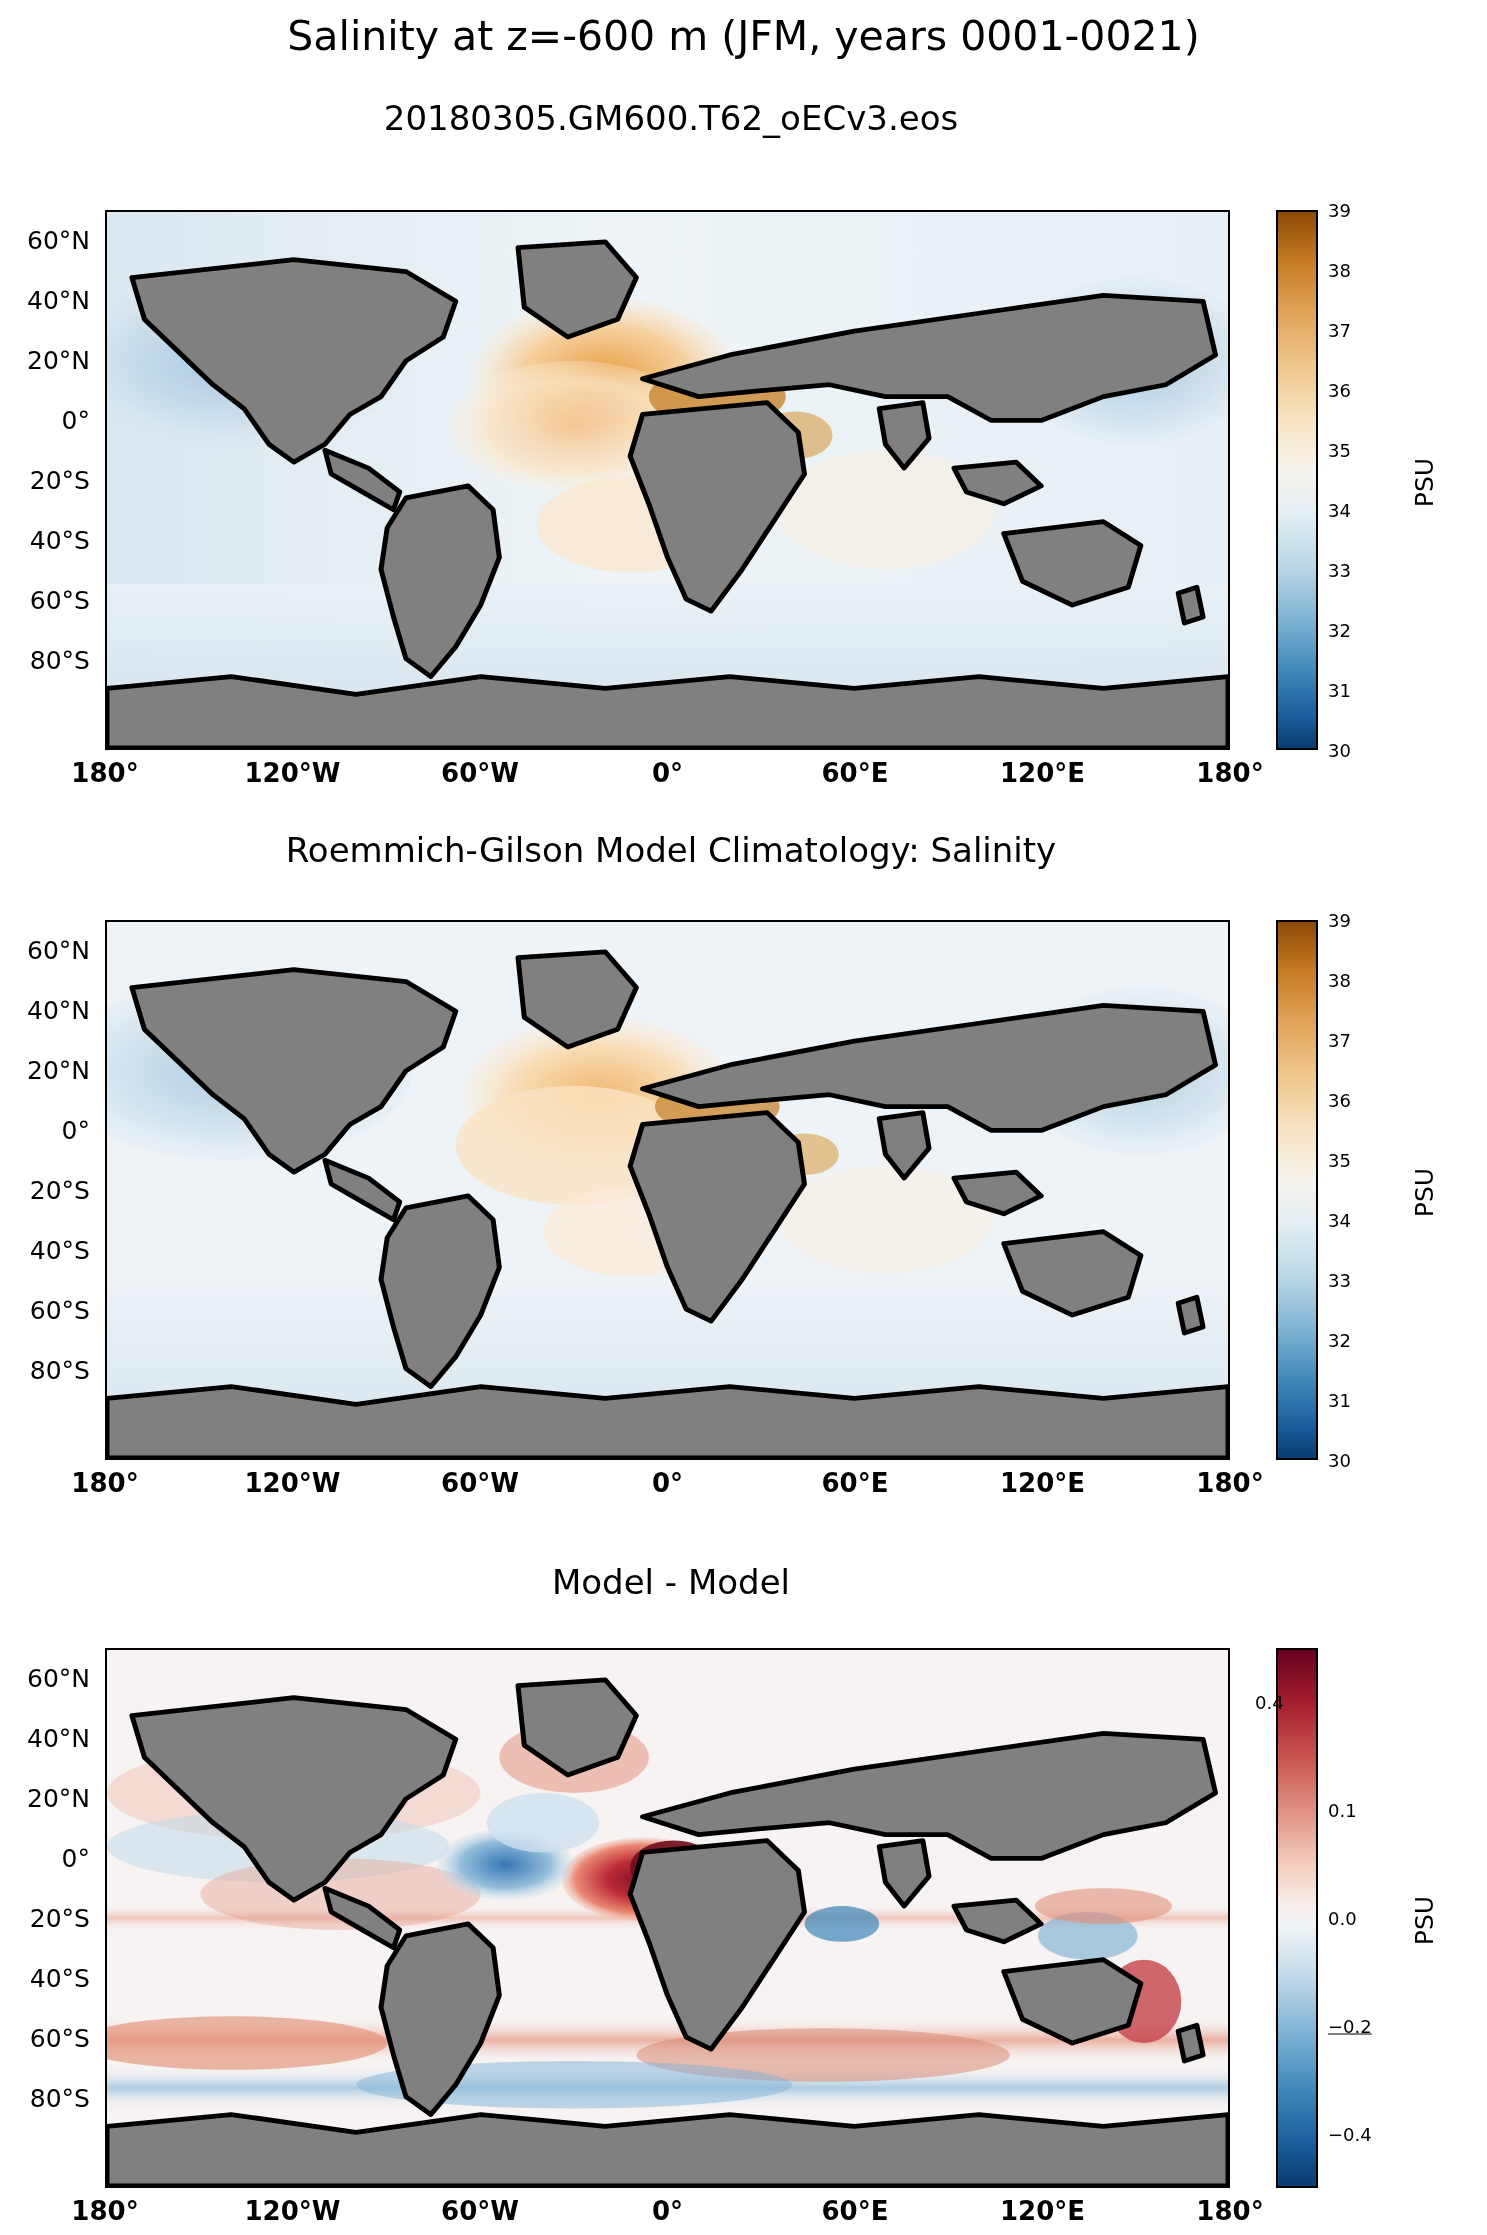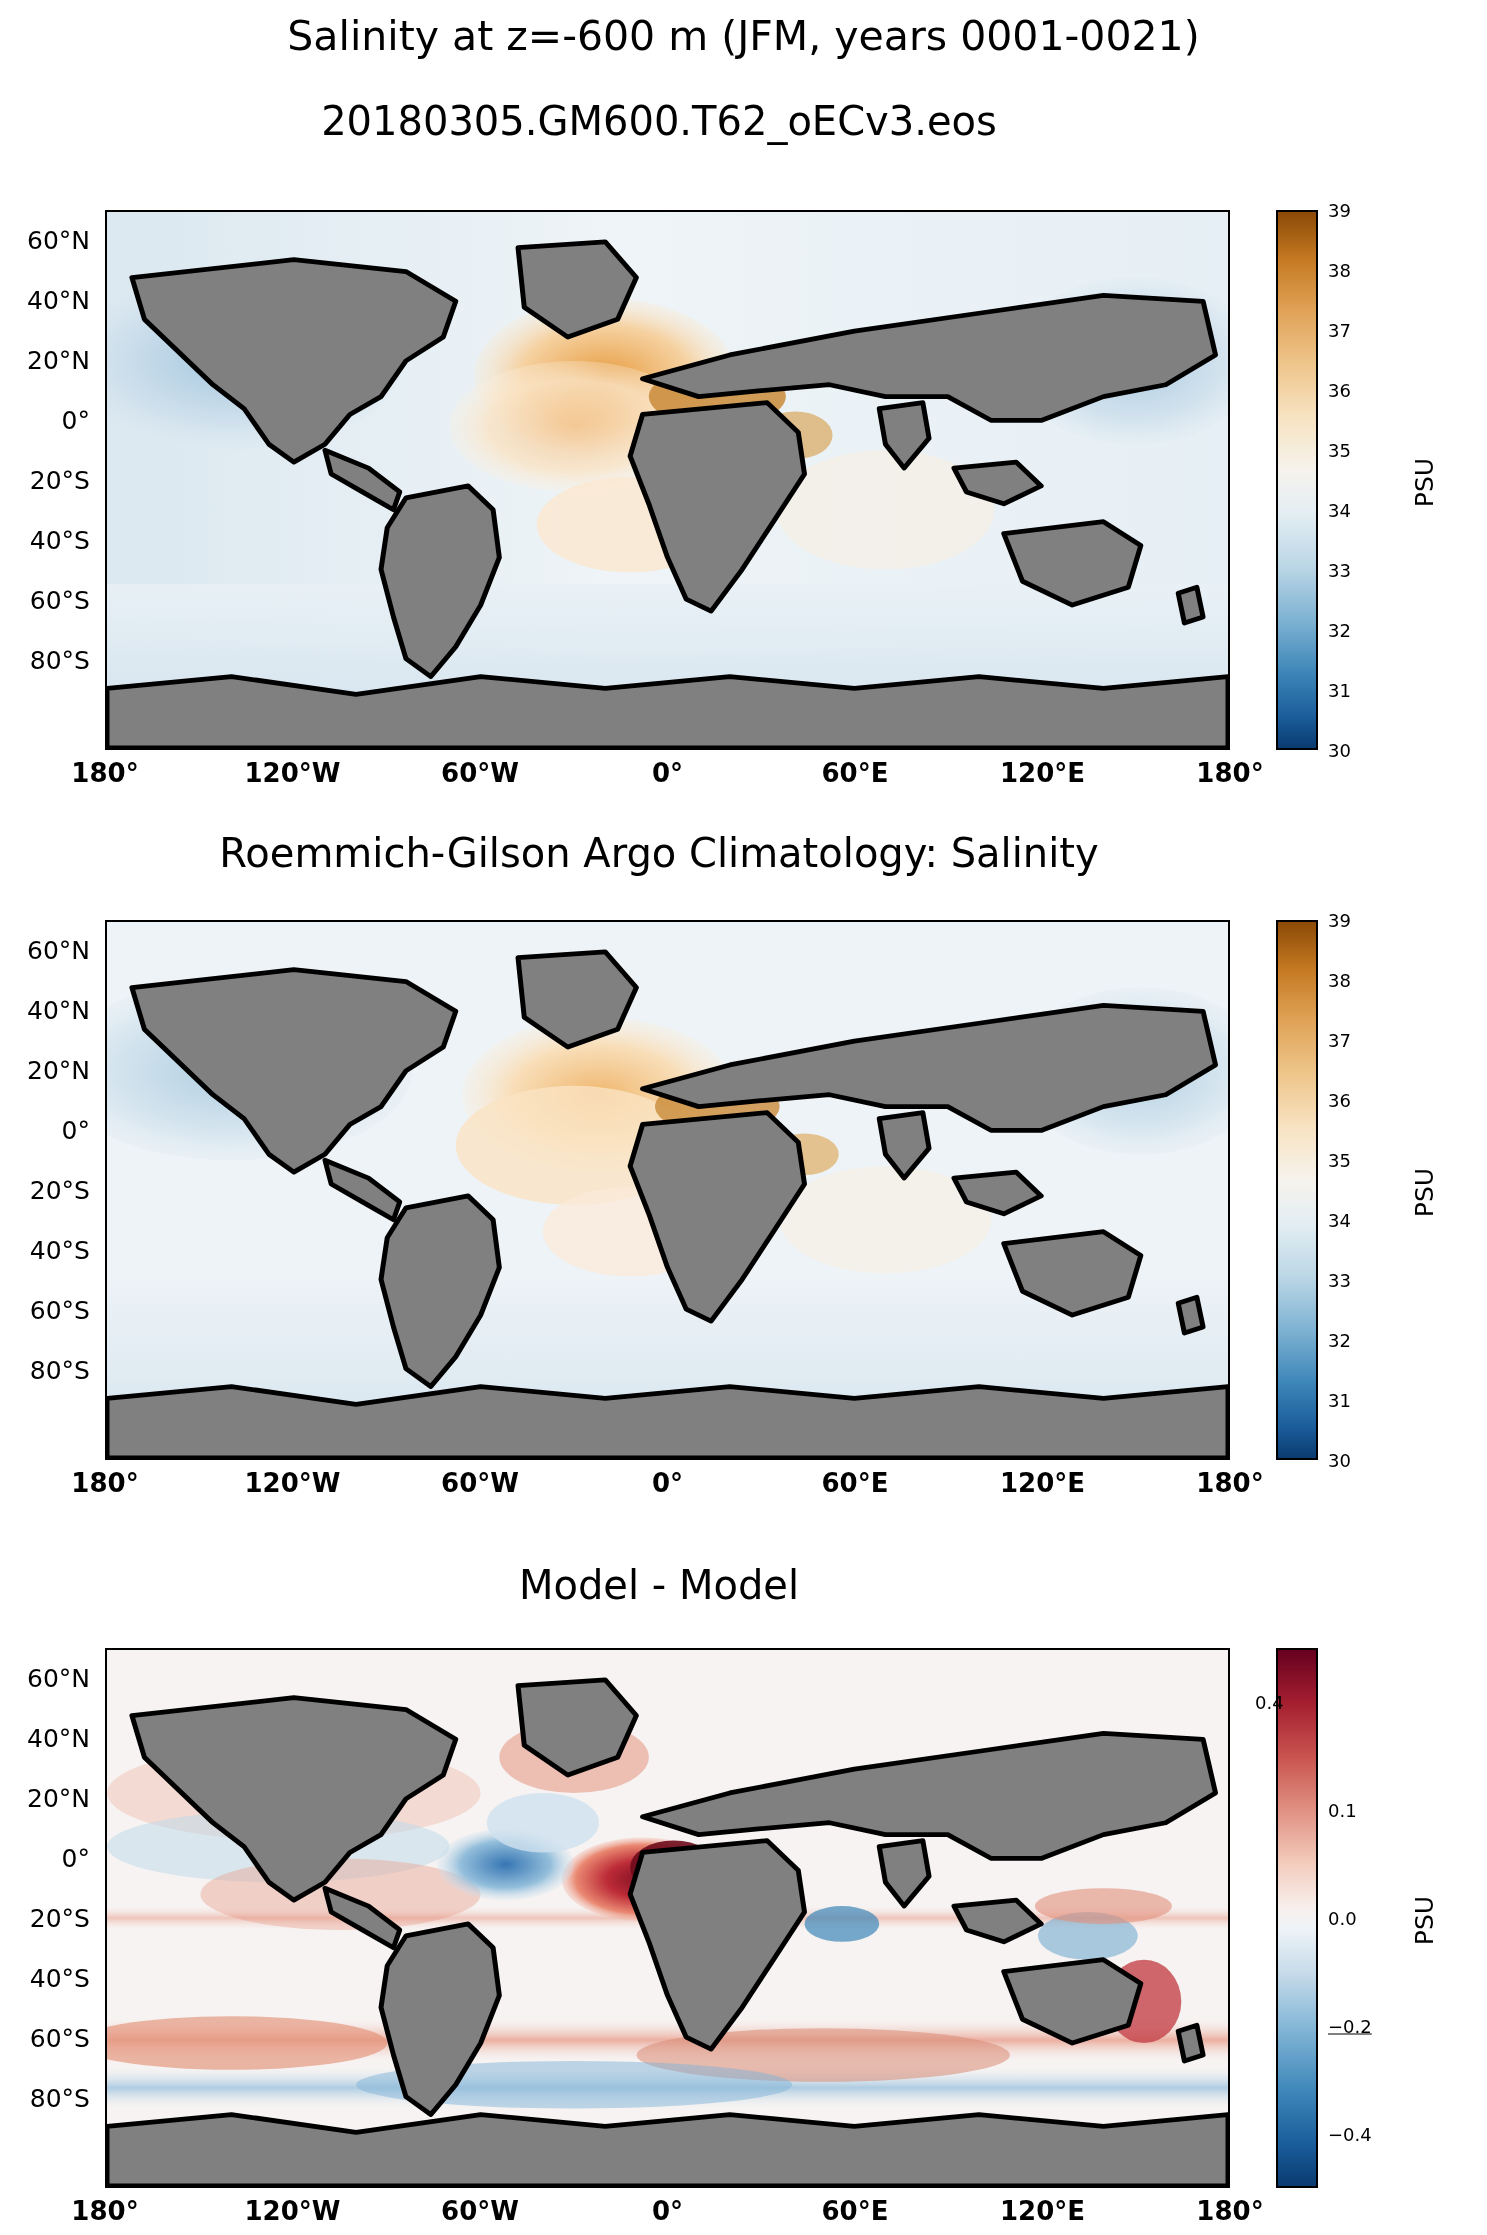--- a/index.html
+++ b/index.html
@@ -34,24 +34,24 @@
   }
 
   .panel {
     position: absolute;
     left: 0;
     width: 1487px;
   }
 
   .panel-title {
     position: absolute;
-    left: 4px;
+    left: 16px;
     width: 1310px;
     text-align: center;
-    font-size: 40px;
+    font-size: 34px;
   }
 
   .axes {
     position: absolute;
     border: 2px solid #000000;
     box-sizing: border-box;
     overflow: hidden;
     background: #ffffff;
   }
 
@@ -255,21 +255,21 @@
     <div class="cbar-tick-label" style="left:1328px;top:510px;">34</div>
     <div class="cbar-tick-label" style="left:1328px;top:450px;">35</div>
     <div class="cbar-tick-label" style="left:1328px;top:390px;">36</div>
     <div class="cbar-tick-label" style="left:1328px;top:330px;">37</div>
     <div class="cbar-tick-label" style="left:1328px;top:270px;">38</div>
     <div class="cbar-tick-label" style="left:1328px;top:210px;">39</div>
     <div class="cbar-label" style="left:1400px;top:468px;transform:rotate(-90deg);">PSU</div>
   </div>
 
   <div class="panel" style="top:760px;height:740px;">
-    <div class="panel-title" style="top:70px;">Roemmich-Gilson Argo Climatology: Salinity</div>
+    <div class="panel-title" style="top:70px;">Roemmich-Gilson Model Climatology: Salinity</div>
 
     <div class="axes" style="left:105px;top:160px;width:1125px;height:540px;">
       <svg class="mapcanvas" viewBox="0 0 360 180" preserveAspectRatio="none">
         <defs>
           <radialGradient id="natlA2" cx="50%" cy="50%" r="58%">
             <stop offset="0%" stop-color="#f0b468"></stop>
               <stop offset="55%" stop-color="#f9ddb5"></stop>
               <stop offset="100%" stop-color="#fdf4e8" stop-opacity="0"></stop>
           </radialGradient>
           <radialGradient id="freshP2" cx="50%" cy="50%" r="60%">

